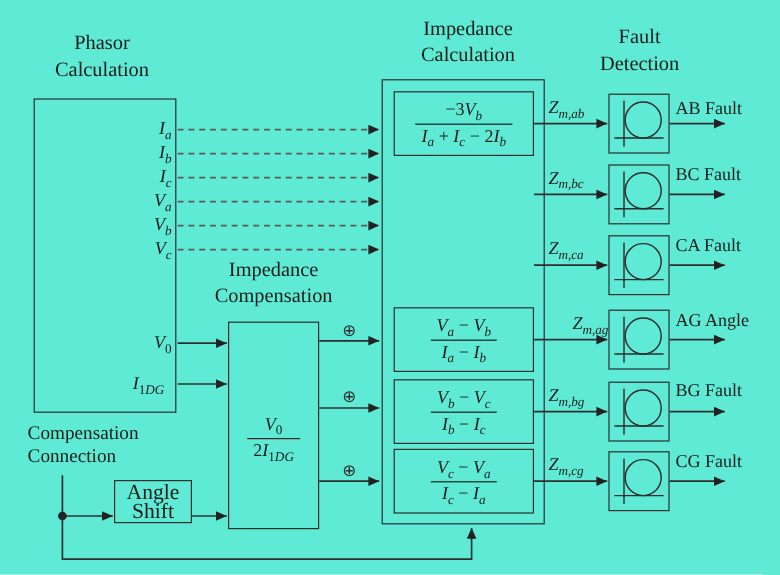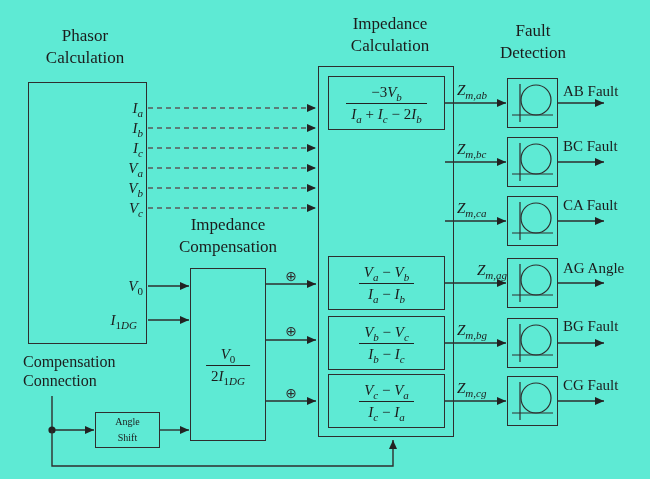--- a/index.html
+++ b/index.html
@@ -16,23 +16,23 @@
   .faultlabel { position:absolute; font-size:15px; height:17px; line-height:17px; white-space:nowrap; }
   .fbox { position:absolute; left:328px; width:117px; height:54px; border:1.4px solid #2e2e2e;
           box-sizing:border-box; display:flex; align-items:center; justify-content:center; }
   .frac { display:inline-block; text-align:center; font-size:15px; line-height:1.25;font-family:Liberation Serif, serif; }
   .frac .num { padding:0 5px 1px; }
   .frac .den { padding:1px 5px 0; border-top:1.3px solid #222; }
   .det { position:absolute; left:507px; width:51px; height:50px; border:1.5px solid #2e2e2e; box-sizing:border-box; }
   .det svg { display:block; }
   .oplus { position:absolute; width:18px; height:18px; text-align:center; line-height:18px;
            font-size:14px; font-family:"DejaVu Sans", sans-serif; color:#2e2e2e; }
-  .angle { position:absolute; left:95px; top:412px; width:65px; height:36px; border:1.6px solid #2e2e2e;
+  .angle { position:absolute; left:95px; top:400px; width:65px; height:36px; border:1.6px solid #2e2e2e;
            box-sizing:border-box; display:flex; flex-direction:column; align-items:center; justify-content:center;
-           font-size:10px; line-height:16px; }
+           font-size:18px; line-height:16px; }
   .it { font-style:italic; }
   sub { font-size:11px; line-height:0; }
 </style>
 </head>
 <body>
 
 <div class="canvas">
 
   <svg class="wires" width="650" height="479" viewBox="0 0 650 479">
     <defs>

